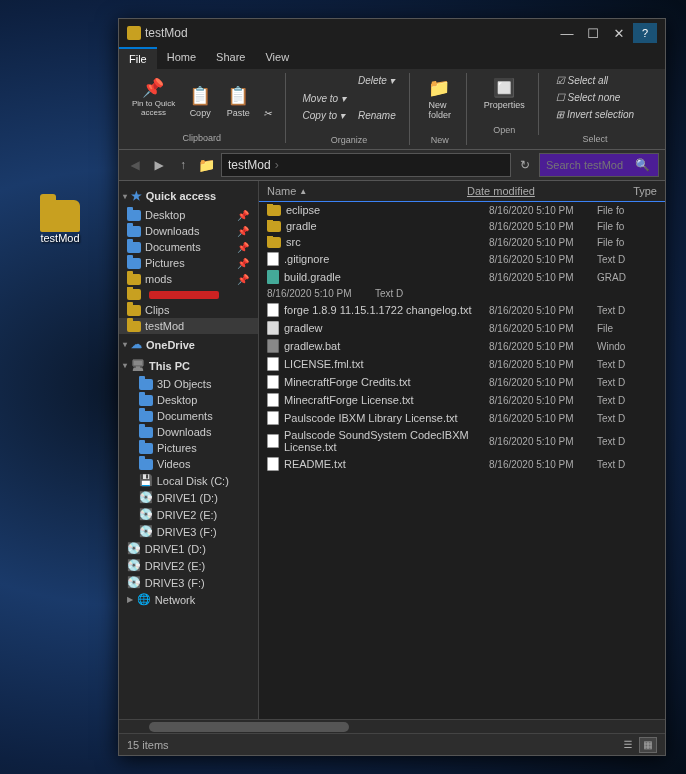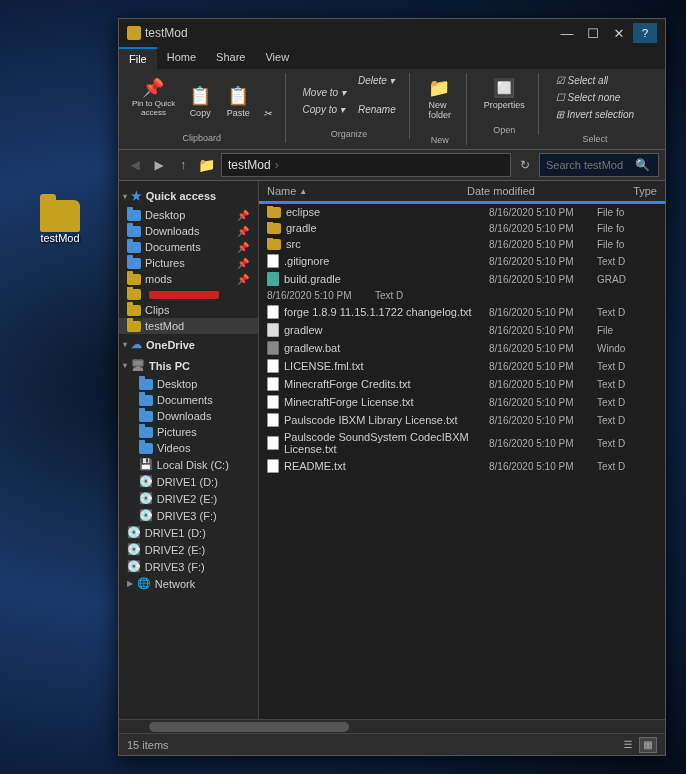--- a/index.html
+++ b/index.html
@@ -212,21 +212,21 @@
       height: 24px;
       display: flex;
       align-items: center;
       padding: 0 6px;
       color: #ddd;
       font-size: 12px;
     }
     .search-box {
       width: 120px;
       height: 24px;
-      background: #0f172a;
+      background: #4c1d95;
       border: 1px solid #555;
       display: flex;
       align-items: center;
       padding: 0 6px;
       gap: 4px;
     }
     .search-box input {
       background: transparent;
       border: none;
       color: #ddd;
@@ -308,35 +308,35 @@
       overflow-x: hidden;
     }
     .file-area::-webkit-scrollbar { width: 6px; }
     .file-area::-webkit-scrollbar-track { background: #1e1e1e; }
     .file-area::-webkit-scrollbar-thumb { background: #555; }
 
     .file-header {
       display: flex;
       align-items: center;
       padding: 4px 8px;
-      border-bottom: 3px solid #3b82f6;
+      border-bottom: 1px solid #3b82f6;
       background: #252525;
       font-size: 11px;
       color: #aaa;
       position: sticky;
       top: 0;
       z-index: 10;
     }
     .file-header-name {
       flex: 1;
       display: flex;
       align-items: center;
       gap: 3px;
     }
-    .file-header-date { width: 130px; }
+    .file-header-date { width: 130px; text-decoration: underline; }
     .file-header-type { width: 60px; text-align: right; }
 
     .file-row {
       display: flex;
       align-items: center;
       padding: 2px 8px;
       cursor: pointer;
       color: #ccc;
       font-size: 11px;
     }
@@ -516,21 +516,21 @@
         </div>
         <span class="ribbon-group-label">Clipboard</span>
       </div>
 
       <div class="ribbon-group">
         <div class="ribbon-buttons">
           <div style="display:flex;flex-direction:column;gap:2px;">
             <div class="ribbon-btn-sm">Move to ▾</div>
             <div class="ribbon-btn-sm">Copy to ▾</div>
           </div>
-          <div style="display:flex;flex-direction:column;gap:14px;">
+          <div style="display:flex;flex-direction:column;gap:20px;">
             <div class="ribbon-btn-sm">Delete ▾</div>
             <div class="ribbon-btn-sm">Rename</div>
           </div>
         </div>
         <span class="ribbon-group-label">Organize</span>
       </div>
 
       <div class="ribbon-group">
         <div class="ribbon-btn">
           <div class="ribbon-btn-icon">📁</div>
@@ -628,20 +628,24 @@
         <span>OneDrive</span>
       </div>
 
       <div class="sidebar-section-header">
         <span class="chevron">▾</span>
         <span class="pc-icon">🖥</span>
         <span>This PC</span>
       </div>
       <div class="sidebar-item" style="padding-left:20px;">
         <div class="folder-sm folder-blue"></div>
+        <span>3D Objects</span>
+      </div>
+      <div class="sidebar-item" style="padding-left:20px;">
+        <div class="folder-sm folder-blue"></div>
         <span>Desktop</span>
       </div>
       <div class="sidebar-item" style="padding-left:20px;">
         <div class="folder-sm folder-blue"></div>
         <span>Documents</span>
       </div>
       <div class="sidebar-item" style="padding-left:20px;">
         <div class="folder-sm folder-blue"></div>
         <span>Downloads</span>
       </div>

